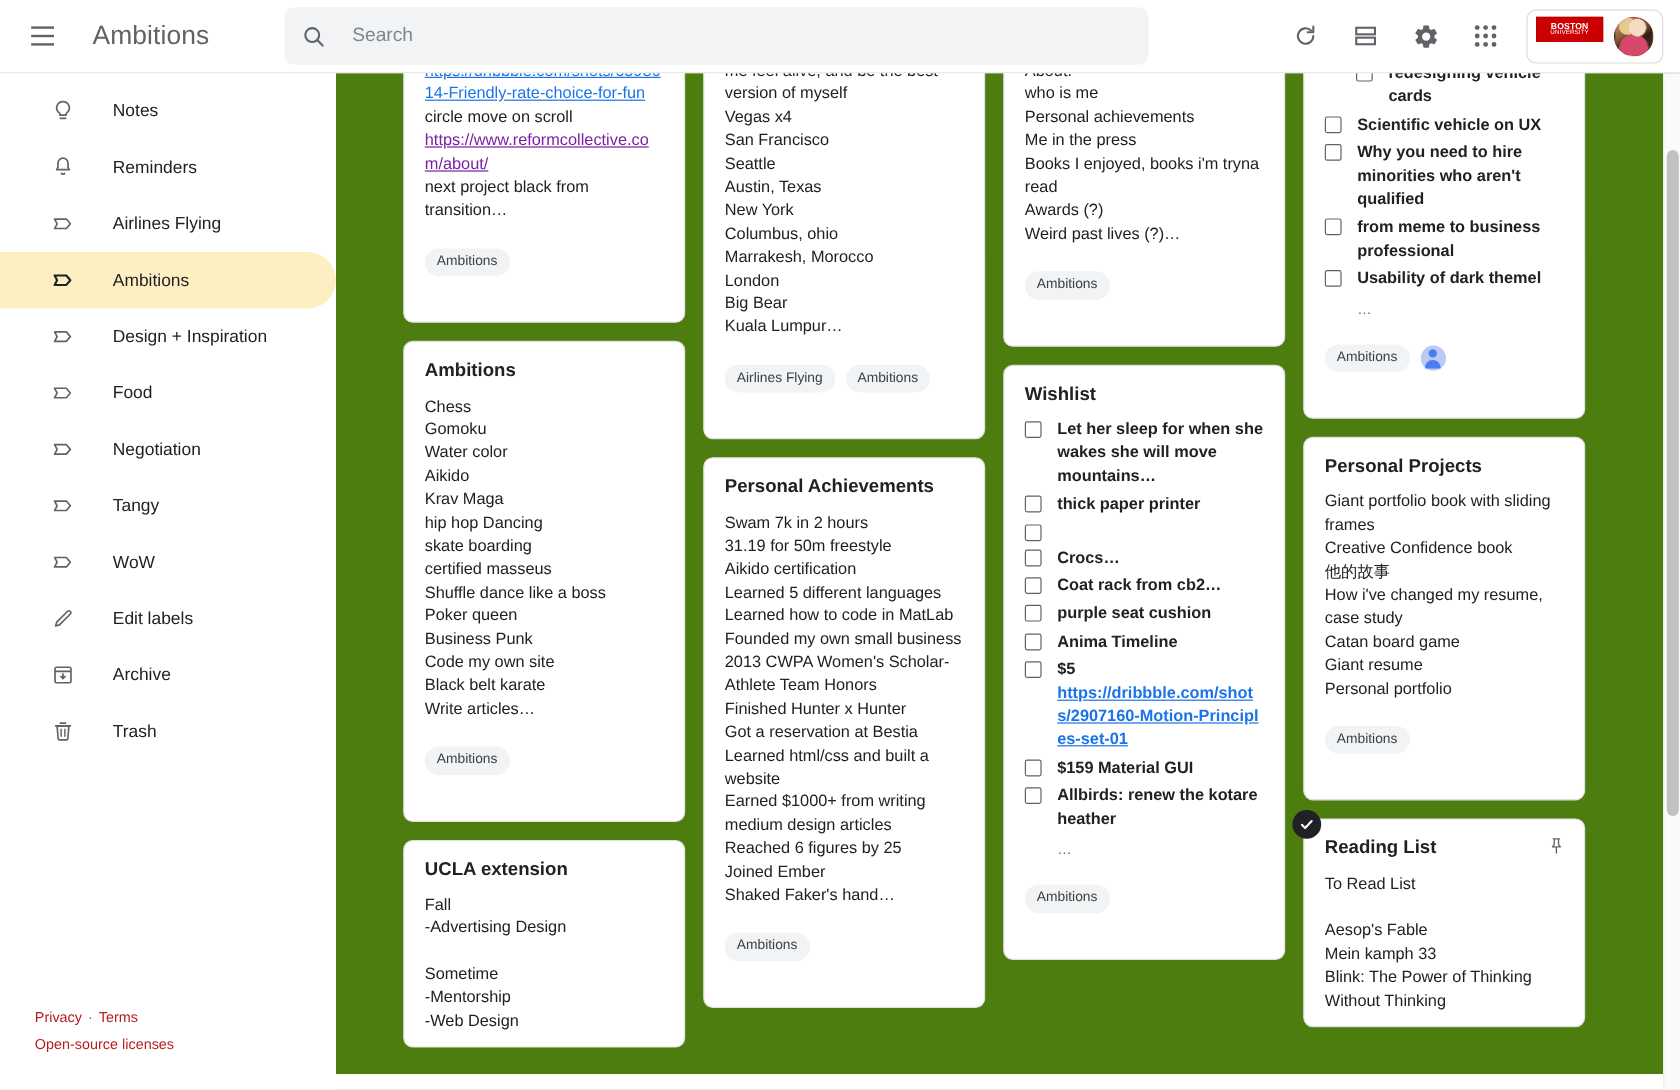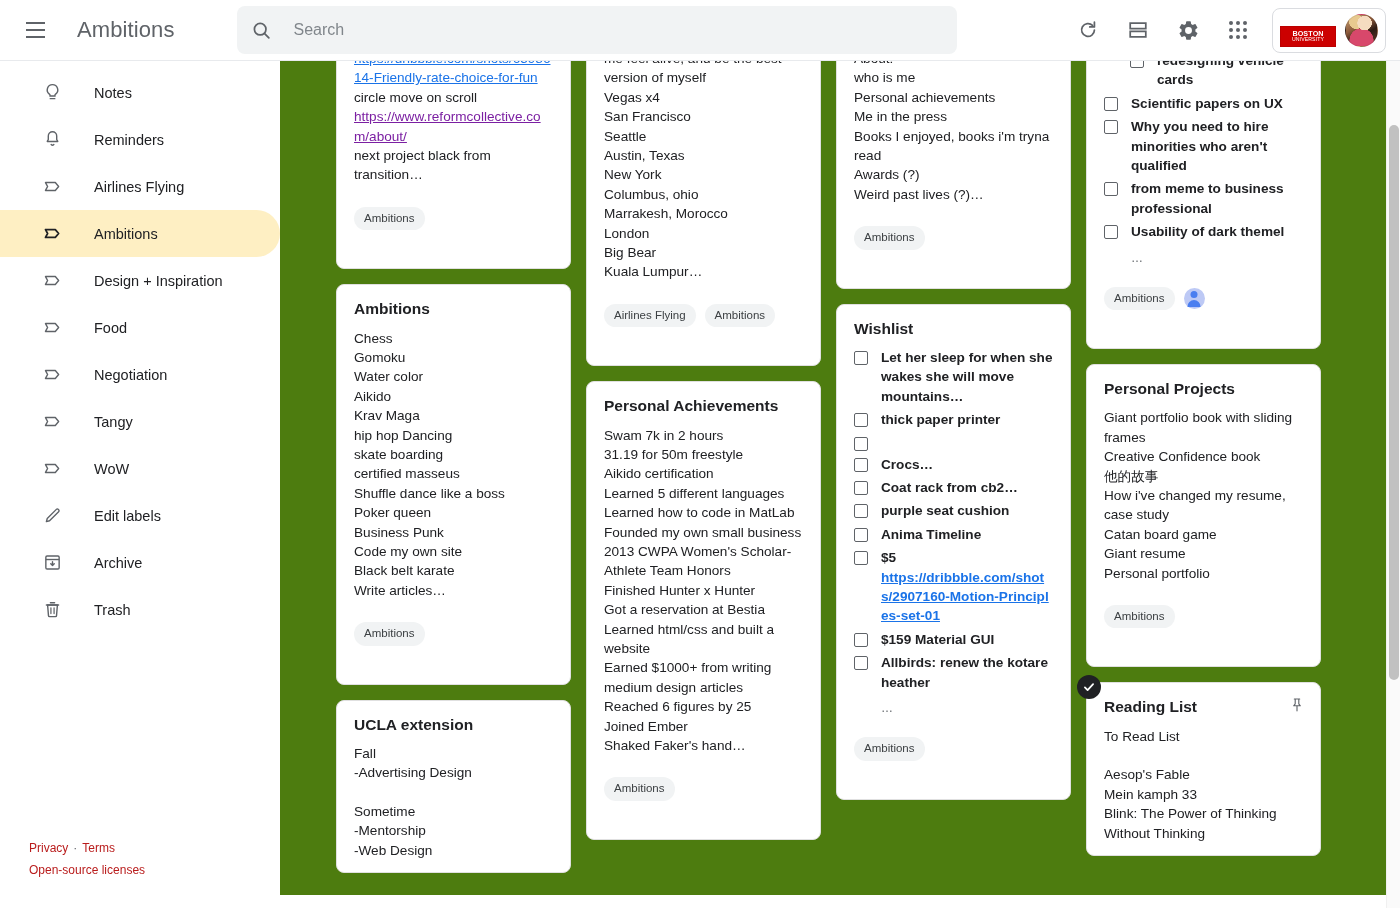--- a/index.html
+++ b/index.html
@@ -49,21 +49,21 @@
     gap: 2px; padding-right: 14px;
   }
   .icon-btn {
     width: 48px; height: 48px; border-radius: 50%;
     display: flex; align-items: center; justify-content: center;
     cursor: pointer; background: transparent; border: 0;
   }
   .apps-grid { display: grid; grid-template-columns: repeat(3, 4px); gap: 3px; }
   .apps-grid i { display: block; width: 4px; height: 4px; border-radius: 50%; background: #5f6368; }
   .account-chip {
-    display: flex; align-items: flex-end; gap: 9px;
+    display: flex; align-items: flex-start; gap: 9px;
     border: 1px solid #dadce0; border-radius: 8px;
     padding: 5px 7px; margin-left: 8px; cursor: pointer;
     background: #fff;
   }
   .bu-badge {
     width: 56px; height: 21px; background: #cc0000;
     border: 1px solid #bb0000;
     display: flex; flex-direction: column; align-items: center; justify-content: center;
     line-height: 1;
   }
@@ -555,21 +555,21 @@
     <div class="col">
 
       <div class="note" style="padding-top:122px;">
         <div class="chk-list">
           <div class="chk-row indent">
             <span class="chk-box"></span>
             <span class="chk-text">redesigning vehicle cards</span>
           </div>
           <div class="chk-row">
             <span class="chk-box"></span>
-            <span class="chk-text">Scientific papers on UX</span>
+            <span class="chk-text">Scientific vehicle on UX</span>
           </div>
           <div class="chk-row">
             <span class="chk-box"></span>
             <span class="chk-text">Why you need to hire minorities who aren't qualified</span>
           </div>
           <div class="chk-row">
             <span class="chk-box"></span>
             <span class="chk-text">from meme to business professional</span>
           </div>
           <div class="chk-row">

